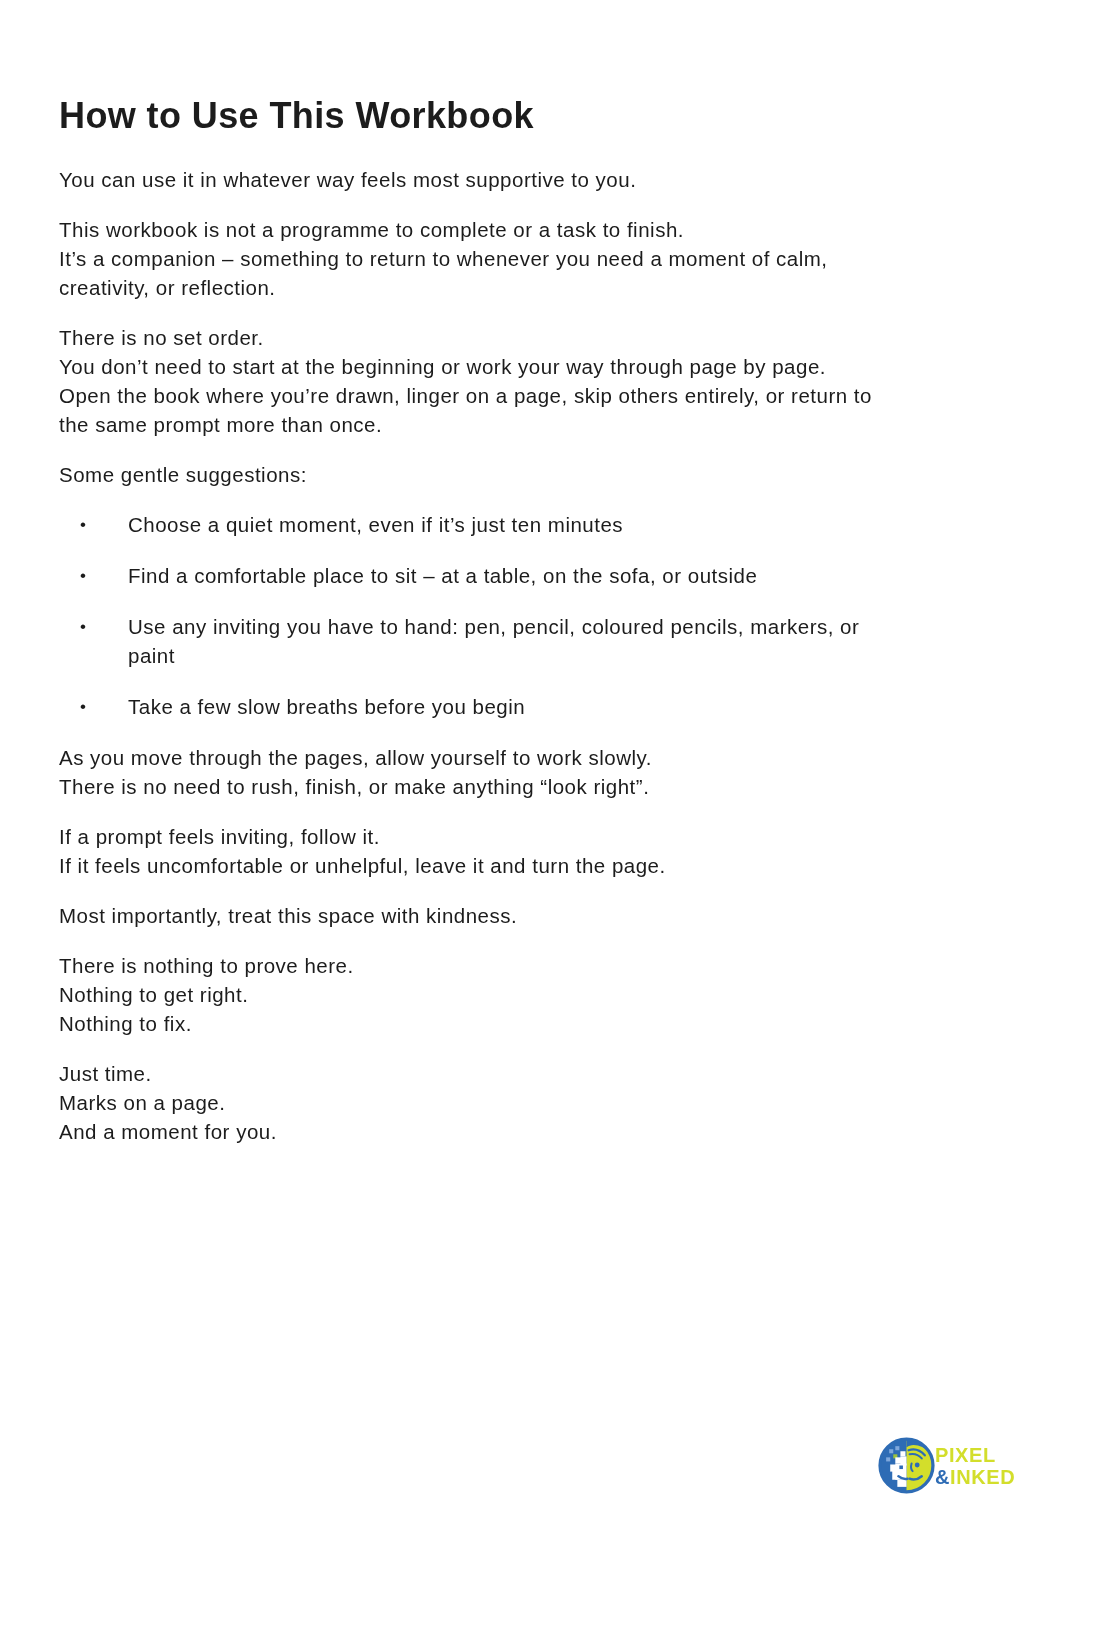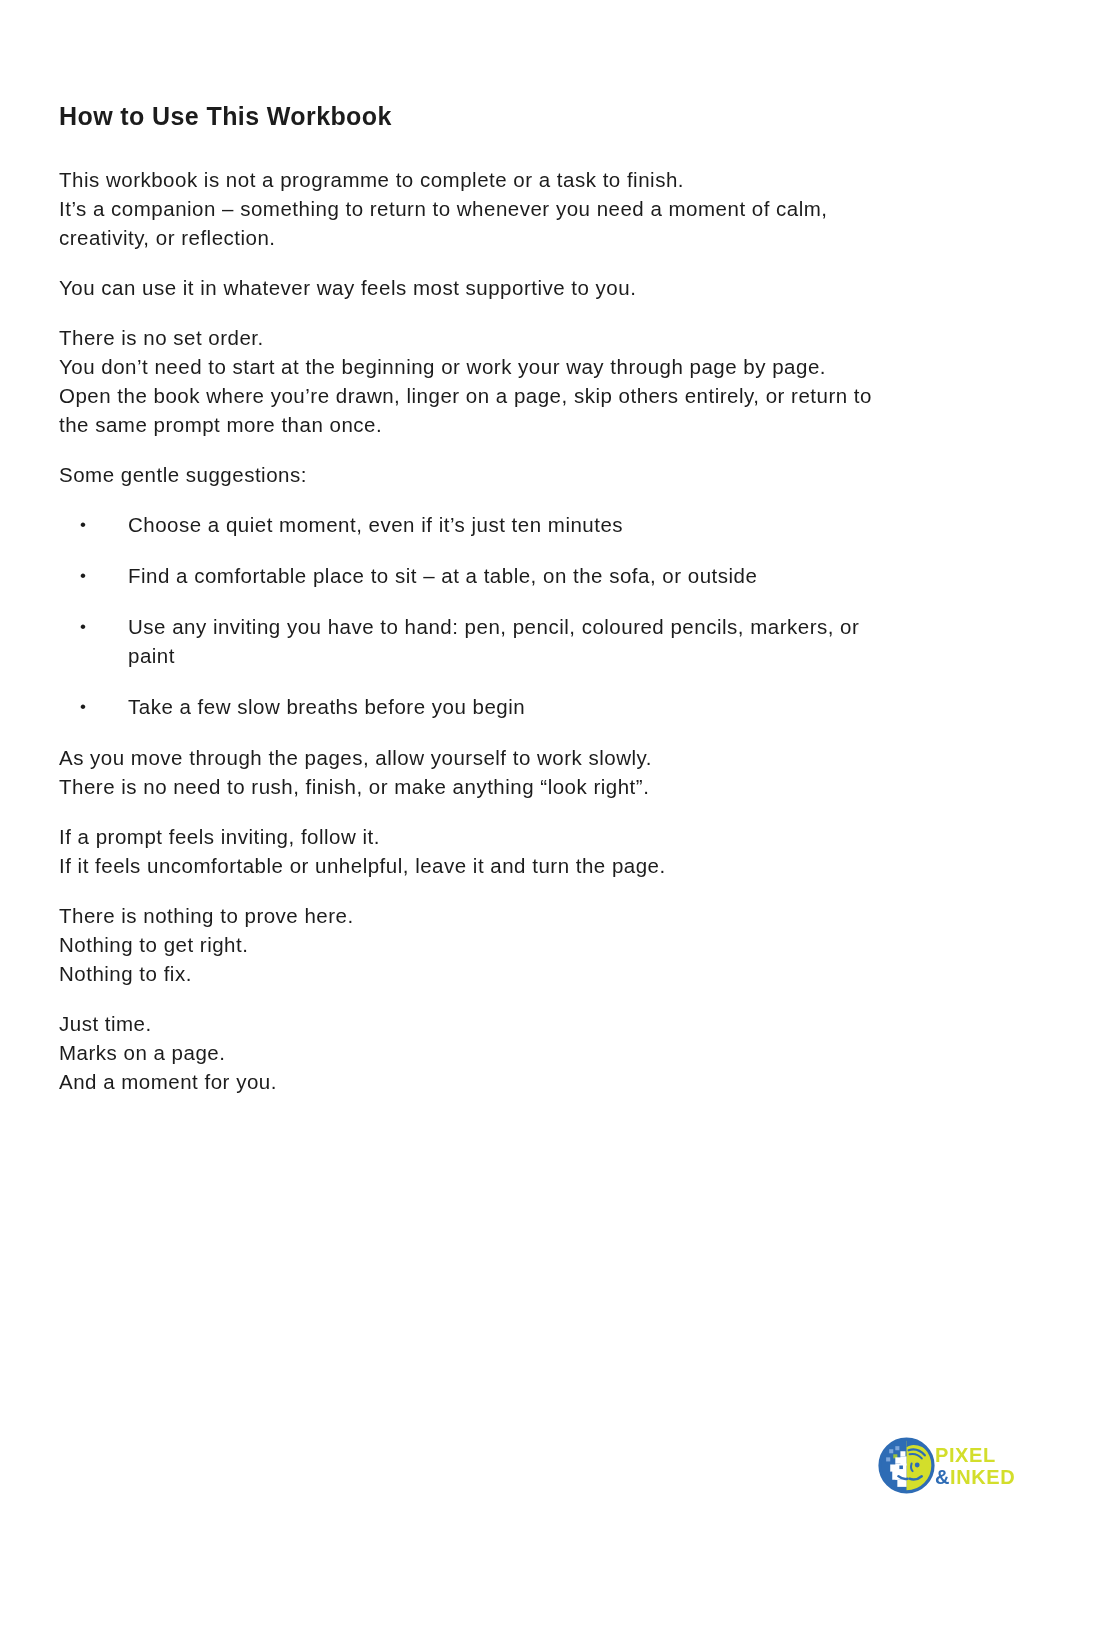--- a/index.html
+++ b/index.html
@@ -15,21 +15,21 @@
     font-family: "Liberation Sans", sans-serif;
     color: #1c1c1c;
   }
   .page {
     position: absolute;
     left: 59px;
     top: 99px;
     width: 940px;
   }
   .title {
-    font-size: 25px;
+    font-size: 36px;
     font-weight: 700;
     letter-spacing: 0.4px;
     margin: 0 0 32px 0;
     line-height: 34px;
   }
   .para {
     font-size: 20.5px;
     line-height: 29px;
     letter-spacing: 0.5px;
     margin: 0 0 21px 0;
@@ -79,24 +79,24 @@
   }
   .lime { color: #d3de2b; }
   .blue { color: #2e6cb5; }
 </style>
 </head>
 <body>
 
 <main class="page">
   <h1 class="title">How to Use This Workbook</h1>
 
+  <p class="para">You can use it in whatever way feels most supportive to you.</p>
   <p class="para">This workbook is not a programme to complete or a task to finish.
 It’s a companion – something to return to whenever you need a moment of calm,
 creativity, or reflection.</p>
-  <p class="para">You can use it in whatever way feels most supportive to you.</p>
   <p class="para">There is no set order.
 You don’t need to start at the beginning or work your way through page by page.
 Open the book where you’re drawn, linger on a page, skip others entirely, or return to
 the same prompt more than once.</p>
 
   <p class="para">Some gentle suggestions:</p>
 
   <ul class="bullets">
     <li class="bullet-item">
       <span class="dot">•</span>
@@ -114,20 +114,21 @@
     <li class="bullet-item">
       <span class="dot">•</span>
       <span class="bullet-text">Take a few slow breaths before you begin</span>
     </li>
   </ul>
 
   <p class="para">As you move through the pages, allow yourself to work slowly.
 There is no need to rush, finish, or make anything “look right”.</p>
   <p class="para">If a prompt feels inviting, follow it.
 If it feels uncomfortable or unhelpful, leave it and turn the page.</p>
+  <p class="para">Most importantly, treat this space with kindness.</p>
   <p class="para">There is nothing to prove here.
 Nothing to get right.
 Nothing to fix.</p>
   <p class="para">Just time.
 Marks on a page.
 And a moment for you.</p>
 </main>
 
 <div class="logo">
   <svg class="logo-mark" viewBox="0 0 56 56" aria-hidden="true">

